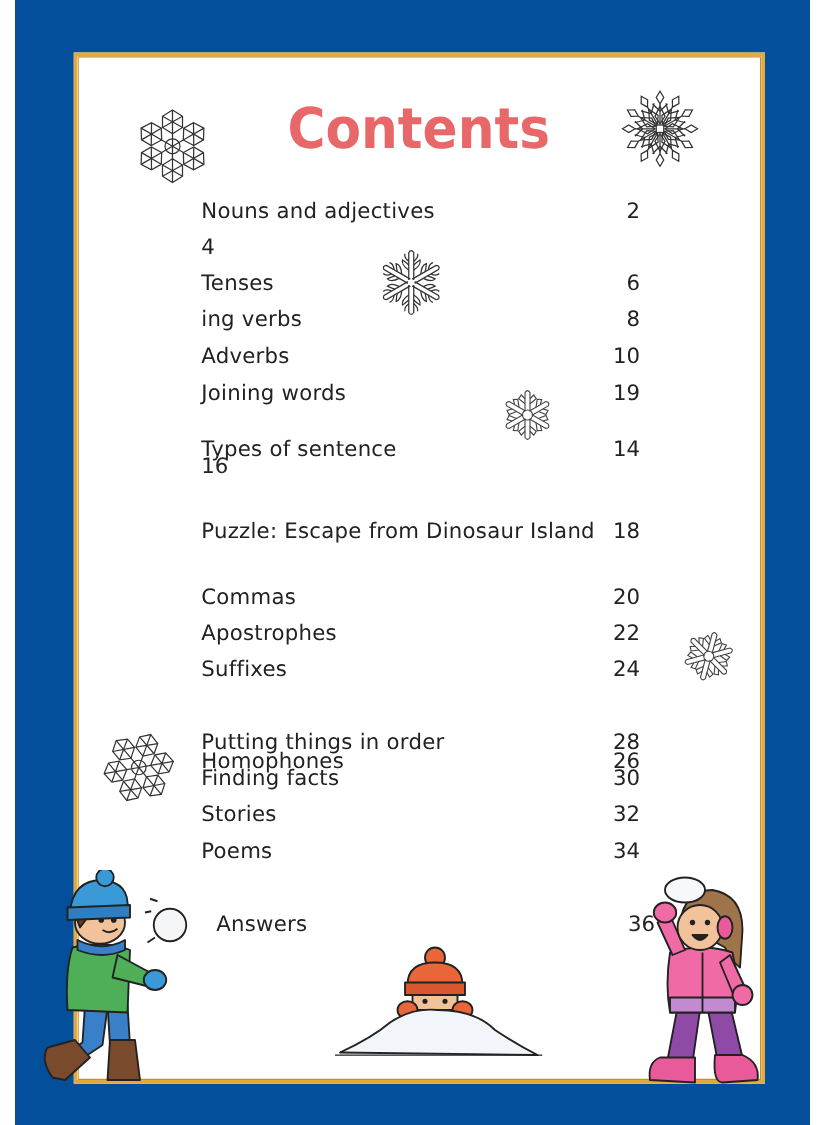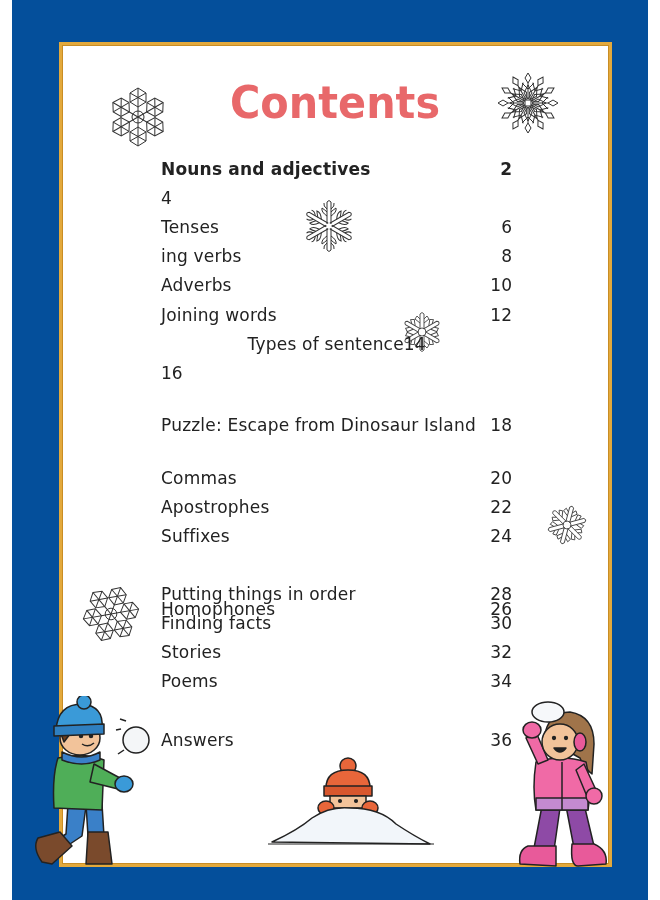--- a/index.html
+++ b/index.html
@@ -138,44 +138,44 @@
       <use href="#hexarm" transform="rotate(80)"></use>
       <use href="#hexarm" transform="rotate(140)"></use>
     <use href="#hexarm" transform="rotate(200)"></use>
       <use href="#hexarm" transform="rotate(260)"></use>
       <use href="#hexarm" transform="rotate(320)"></use>
     <circle r="6"></circle>
   </svg>
 </div>
 
 <div>
-  <div class="toc-row" style="top:154px;font-weight:bold;">
+  <div class="toc-row" style="top:154px;">
       <span class="label">Nouns and adjectives</span>
       <span class="page">2</span>
     </div>
   <div class="toc-row" style="top:183px;">
       <span class="page">4</span>
     </div>
   <div class="toc-row" style="top:212px;">
       <span class="label">Tenses</span>
       <span class="page">6</span>
     </div>
   <div class="toc-row" style="top:241px;gap:12px;">
       <span class="label">ing verbs</span>
       <span class="page">8</span>
     </div>
   <div class="toc-row" style="top:270px;gap:28px;">
       <span class="label">Adverbs</span>
       <span class="page">10</span>
     </div>
   <div class="toc-row" style="top:300px;">
       <span class="label">Joining words</span>
-      <span class="page">12</span>
-    </div>
-  <div class="toc-row" style="top:329px;justify-content:center;">
+      <span class="page">19</span>
+    </div>
+  <div class="toc-row" style="top:345px;">
       <span class="label">Types of sentence</span>
       <span class="page">14</span>
     </div>
   <div class="toc-row" style="top:358px;">
       <span class="page">16</span>
     </div>
   <div class="toc-row" style="top:410px;">
       <span class="label">Puzzle: Escape from Dinosaur Island</span>
       <span class="page">18</span>
     </div>
@@ -204,21 +204,21 @@
       <span class="page">30</span>
     </div>
   <div class="toc-row" style="top:637px;gap:48px;">
       <span class="label">Stories</span>
       <span class="page">32</span>
     </div>
   <div class="toc-row" style="top:666px;gap:20px;">
       <span class="label">Poems</span>
       <span class="page">34</span>
     </div>
-  <div class="toc-row" style="top:725px;">
+  <div class="toc-row" style="top:725px;margin-left:12px;">
       <span class="label">Answers</span>
       <span class="page">36</span>
     </div>
 </div>
 
 <div class="char" style="left:28px;top:696px;">
   <svg width="130" height="176" viewBox="0 0 130 176" stroke="#222" stroke-width="1.5" stroke-linejoin="round">
 
     <circle cx="108" cy="44" r="13" fill="#f4f6f8"></circle>
     <line x1="92" y1="23" x2="98" y2="25"></line>

